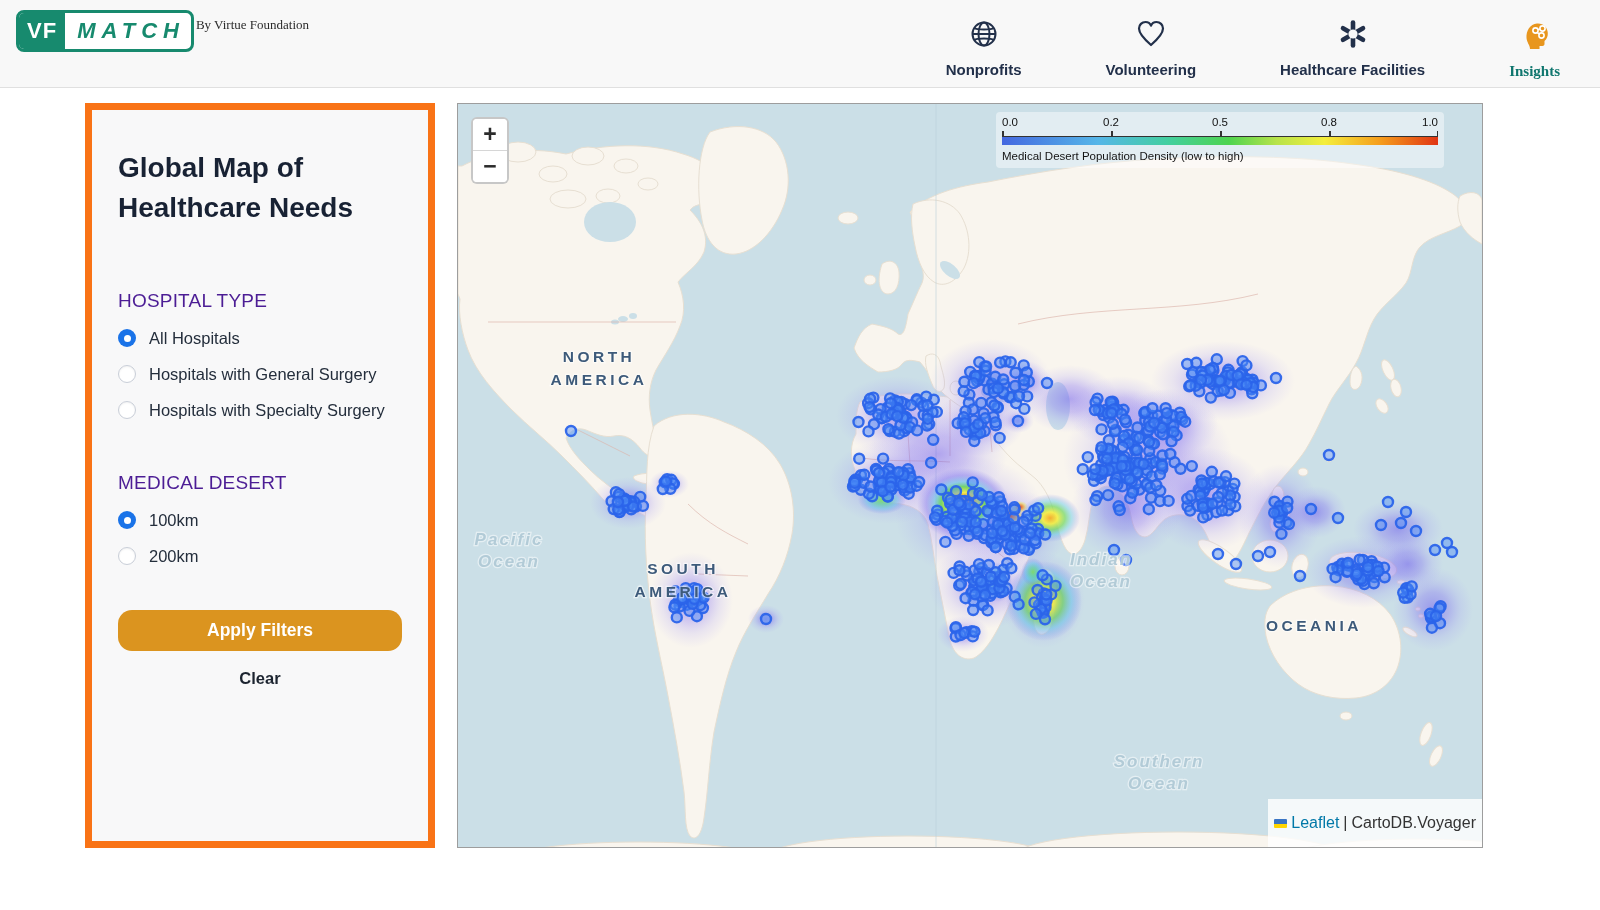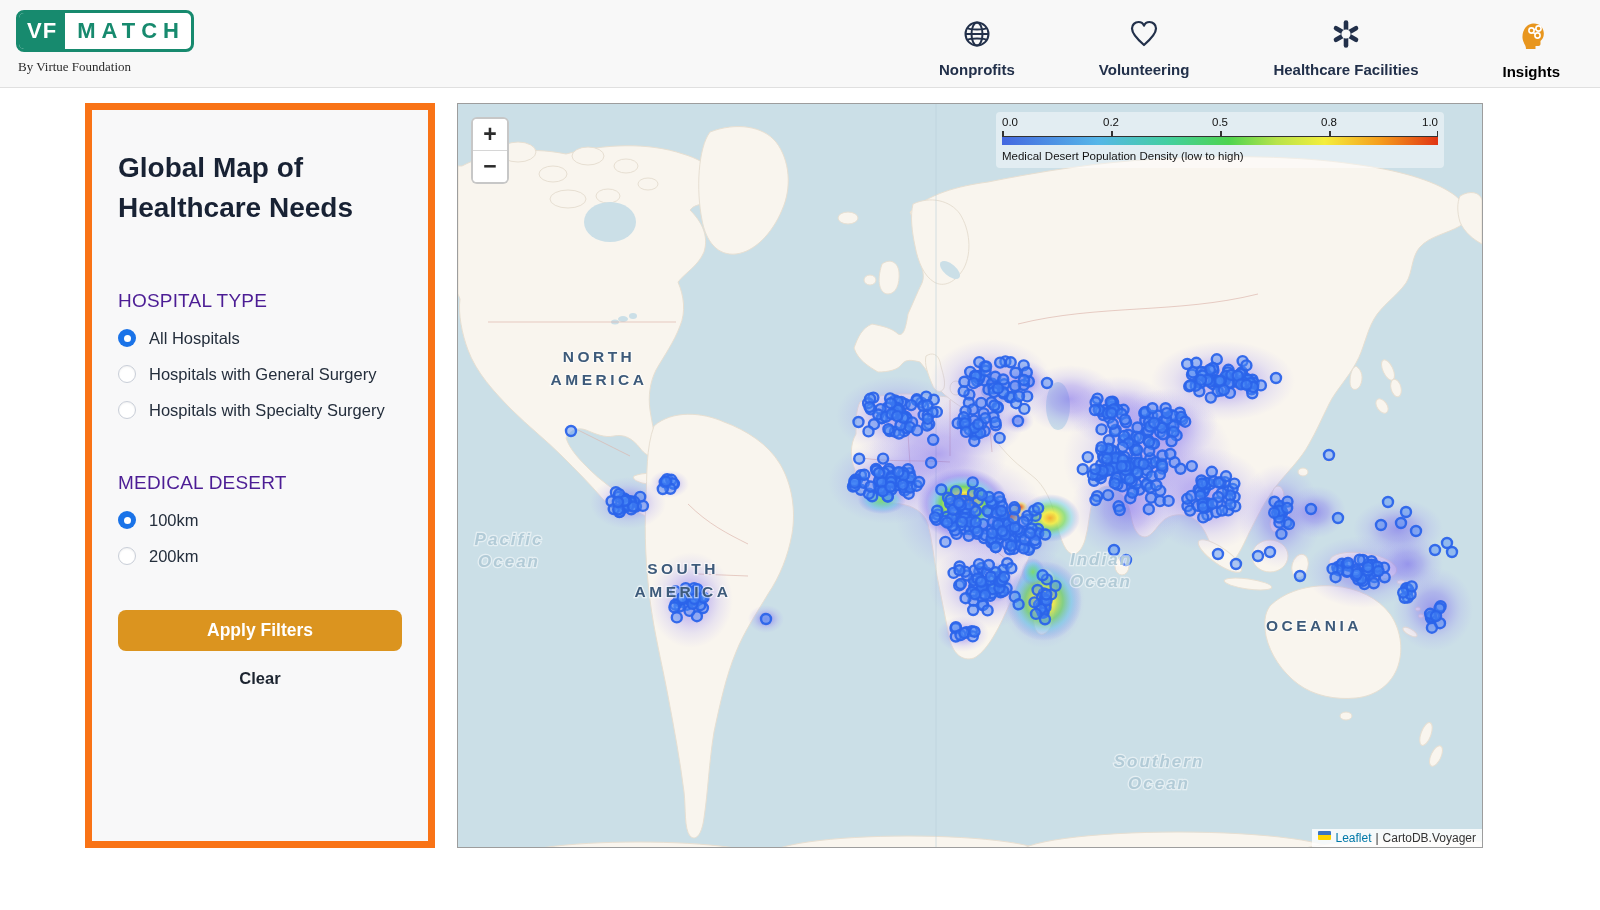--- a/index.html
+++ b/index.html
@@ -8,52 +8,52 @@
     background:#ffffff;font-family:"Liberation Sans",sans-serif;
     -webkit-font-smoothing:antialiased;
   }
   
   .header{
     position:absolute;left:0;top:0;width:1600px;height:88px;
     background:#f8f8f8;border-bottom:1px solid #e0e0e0;
     display:flex;justify-content:space-between;align-items:flex-start;
     box-sizing:border-box;padding:10px 40px 0 16px;
   }
-  .brand{display:flex;flex-direction:column;}
+  .brand{display:flex;flex-direction:row;}
   .logo-badge{
     display:inline-flex;align-items:stretch;border:3px solid #178a6e;
     border-radius:8px;overflow:hidden;background:#fff;width:max-content;
   }
   .logo-vf{background:#178a6e;color:#fff;font-weight:800;font-size:22px;padding:5px 8px;letter-spacing:1px;}
-  .logo-match{color:#178a6e;font-weight:700;font-size:22px;letter-spacing:6px;padding:5px 6px 5px 12px;}
+  .logo-match{color:#178a6e;font-weight:700;font-size:22px;letter-spacing:6px;padding:5px 6px 5px 12px;font-style:italic;}
   .tagline{font-family:"Liberation Serif",serif;font-size:13px;color:#2b2b2b;margin-top:7px;margin-left:2px;}
   .nav{display:flex;gap:84px;padding-top:8px;}
   .nav-item{display:flex;flex-direction:column;align-items:center;gap:7px;cursor:pointer;}
   .nav-item .nav-label{font-size:15px;font-weight:700;color:#22304a;white-space:nowrap;}
   .nav-item svg{stroke:#22304a;}
-  .nav-item.active .nav-label{color:#000000;}
+  .nav-item.active .nav-label{color:#0f766e;font-family:Liberation Serif, serif;}
   
   .sidebar{
     position:absolute;left:85px;top:103px;width:350px;height:745px;
     background:#f8f8f9;border:7px solid #f97316;box-sizing:border-box;
     padding:26px;
   }
   .panel-title{font-size:28px;font-weight:700;color:#182234;line-height:1.42;margin-top:12px;}
   .section-heading{font-size:19px;font-weight:400;color:#4c1d95;letter-spacing:.2px;}
   .ht-heading{margin-top:62px;}
   .md-heading{margin-top:52px;}
   .md-desc{font-size:15px;color:#3a4553;line-height:1.5;margin-top:8px;}
   .radio-row{display:flex;align-items:center;gap:13px;margin-top:17px;cursor:pointer;}
   .radio{width:18px;height:18px;border-radius:50%;flex:0 0 18px;box-sizing:border-box;
     border:1.5px solid #c9ced8;background:#fff;box-shadow:inset 0 1px 2px rgba(0,0,0,.06);position:relative;}
   .radio.selected{border:none;background:#1a73e8;box-shadow:none;}
   .radio.selected::after{content:'';position:absolute;left:5.5px;top:5.5px;width:7px;height:7px;background:#fff;border-radius:50%;}
   .radio-label{font-size:16.5px;color:#242e3c;}
   .apply-btn{
-    display:block;width:100%;height:41px;margin-top:44px;border:none;border-radius:8px;
+    display:block;width:100%;height:41px;margin-top:44px;border:none;border-radius:14px;
     background:#db941f;color:#fff;font-size:17.5px;font-weight:700;cursor:pointer;
     font-family:"Liberation Sans",sans-serif;
   }
   .clear-btn{margin-top:18px;text-align:center;font-size:16.5px;font-weight:600;color:#1c2430;cursor:pointer;}
   
   .map{
     position:absolute;left:457px;top:103px;width:1026px;height:745px;
     border:1px solid #9d9d9d;box-sizing:border-box;background:#cbdfe7;overflow:hidden;
   }
   .map svg.basemap{position:absolute;left:0;top:0;}
@@ -74,21 +74,21 @@
   .legend-ticks span{position:absolute;transform:translateX(-50%);}
   .legend-ticks span:first-child{transform:none;left:0;}
   .legend-ticks span:last-child{transform:none;right:0;}
   .legend-axis{position:relative;height:5px;border-bottom:1.5px solid #333;}
   .legend-axis i{position:absolute;bottom:0;width:1.5px;height:5px;background:#333;}
   .legend-bar{height:8px;width:100%;}
   .legend-caption{font-size:11.5px;color:#141414;margin-top:5px;}
   
   .attribution{
     position:absolute;right:0;bottom:0;z-index:30;background:rgba(255,255,255,.8);
-    font-size:12px;color:#333;padding:2px 6px;display:flex;gap:4px;
+    font-size:16px;color:#333;padding:15px 6px;display:flex;align-items:center;gap:4px;
   }
   .ua-flag{display:inline-block;width:13px;height:9px;border-radius:1px;
     background:linear-gradient(#3a75c4 50%,#ffd500 50%);}
   .leaflet-link{color:#0078a8;}
   
   .land{fill:#f9f5ee;stroke:#e7dfd2;stroke-width:1;}
   .water{fill:#cbdfe7;}
   .border-line{fill:none;stroke:#dcb4aa;stroke-width:1;opacity:.65;}
   .graticule{stroke:#b9cfd9;stroke-width:1;opacity:.6;}
   .marker{fill:#4b8bf7;fill-opacity:.45;stroke:#2b64ea;stroke-width:2.4;stroke-opacity:.95;}

